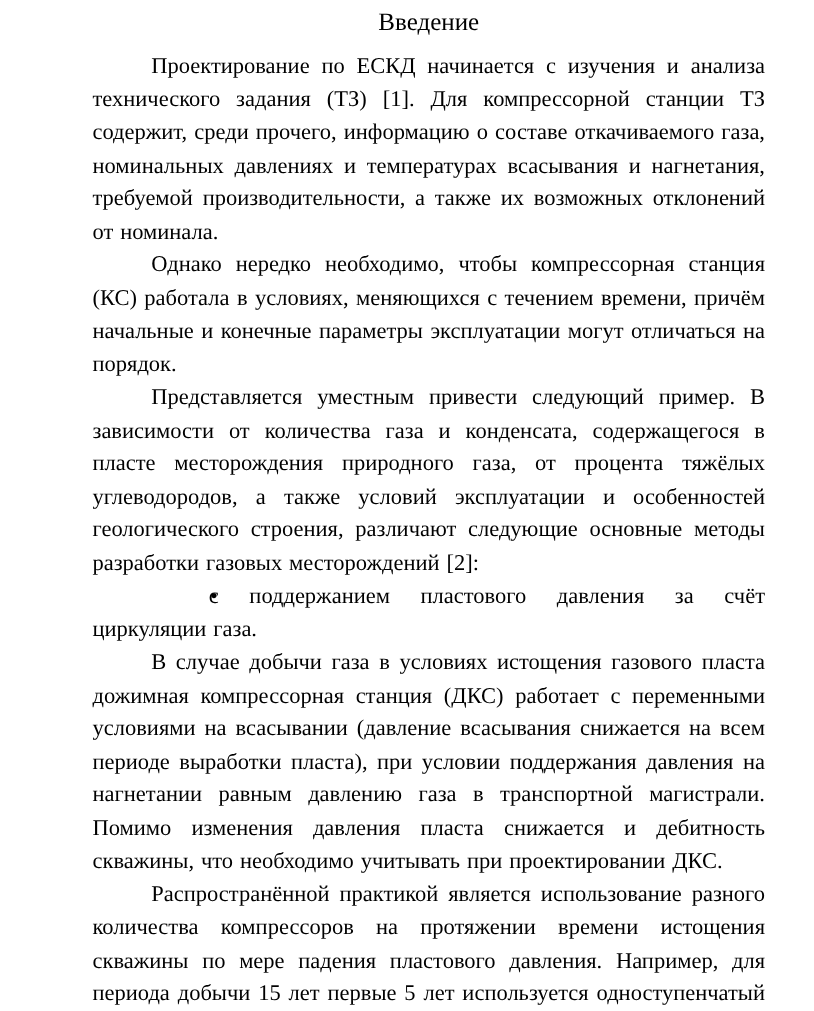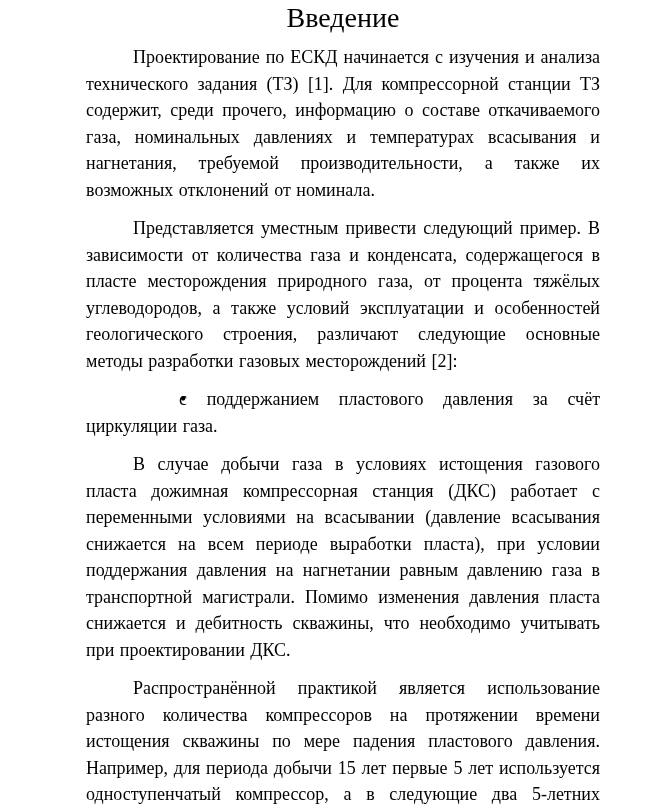--- a/index.html
+++ b/index.html
@@ -16,47 +16,48 @@
     box-sizing: border-box;
     width: 651px;
     height: 809px;
     padding: 4px 39px 0 74px;
     background: #ffffff;
     color: #000000;
     font-family: "Liberation Serif", "DejaVu Serif", serif;
     overflow: hidden;
   }
   .doc-title {
-    font-size: 28px;
+    font-size: 20px;
     font-weight: normal;
     text-align: center;
     line-height: 28px;
     margin: 0 0 7px 0;
     color: #000000;
   }
   .para {
     font-size: 18px;
     line-height: 26.5px;
     text-align: justify;
     text-indent: 47px;
-    margin: 12px;
+    margin: 0;
     color: #000000;
     word-spacing: 1px;
   }
   .para.bullet .bullet-char {
     display: inline-block;
     width: 46px;
     color: #000000;
   }
 </style>
 </head>
 <body>
 
 <div class="page">
   <h1 class="doc-title">Введение</h1>
   <div>
       <p class="para">Проектирование по ЕСКД начинается с изучения и анализа технического задания (ТЗ) [1]. Для компрессорной станции ТЗ содержит, среди прочего, информацию о составе откачиваемого газа, номинальных давлениях и температурах всасывания и нагнетания, требуемой производительности, а также их возможных отклонений от номинала.</p>
+      <p class="para">Однако нередко необходимо, чтобы компрессорная станция (КС) работала в условиях, меняющихся с течением времени, причём начальные и конечные параметры эксплуатации могут отличаться на порядок.</p>
       <p class="para">Представляется уместным привести следующий пример. В зависимости от количества газа и конденсата, содержащегося в пласте месторождения природного газа, от процента тяжёлых углеводородов, а также условий эксплуатации и особенностей геологического строения, различают следующие основные методы разработки газовых месторождений [2]:</p>
       <p class="para bullet"><span class="bullet-char">•</span><span>с поддержанием пластового давления за счёт циркуляции газа.</span></p>
       <p class="para">В случае добычи газа в условиях истощения газового пласта дожимная компрессорная станция (ДКС) работает с переменными условиями на всасывании (давление всасывания снижается на всем периоде выработки пласта), при условии поддержания давления на нагнетании равным давлению газа в транспортной магистрали. Помимо изменения давления пласта снижается и дебитность скважины, что необходимо учитывать при проектировании ДКС.</p>
       <p class="para">Распространённой практикой является использование разного количества компрессоров на протяжении времени истощения скважины по мере падения пластового давления. Например, для периода добычи 15 лет первые 5 лет используется одноступенчатый компрессор, а в следующие два 5-летних периода подключаются ещё два компрессора таким образом,</p>
     </div>
 </div>
 
 </body></html>

